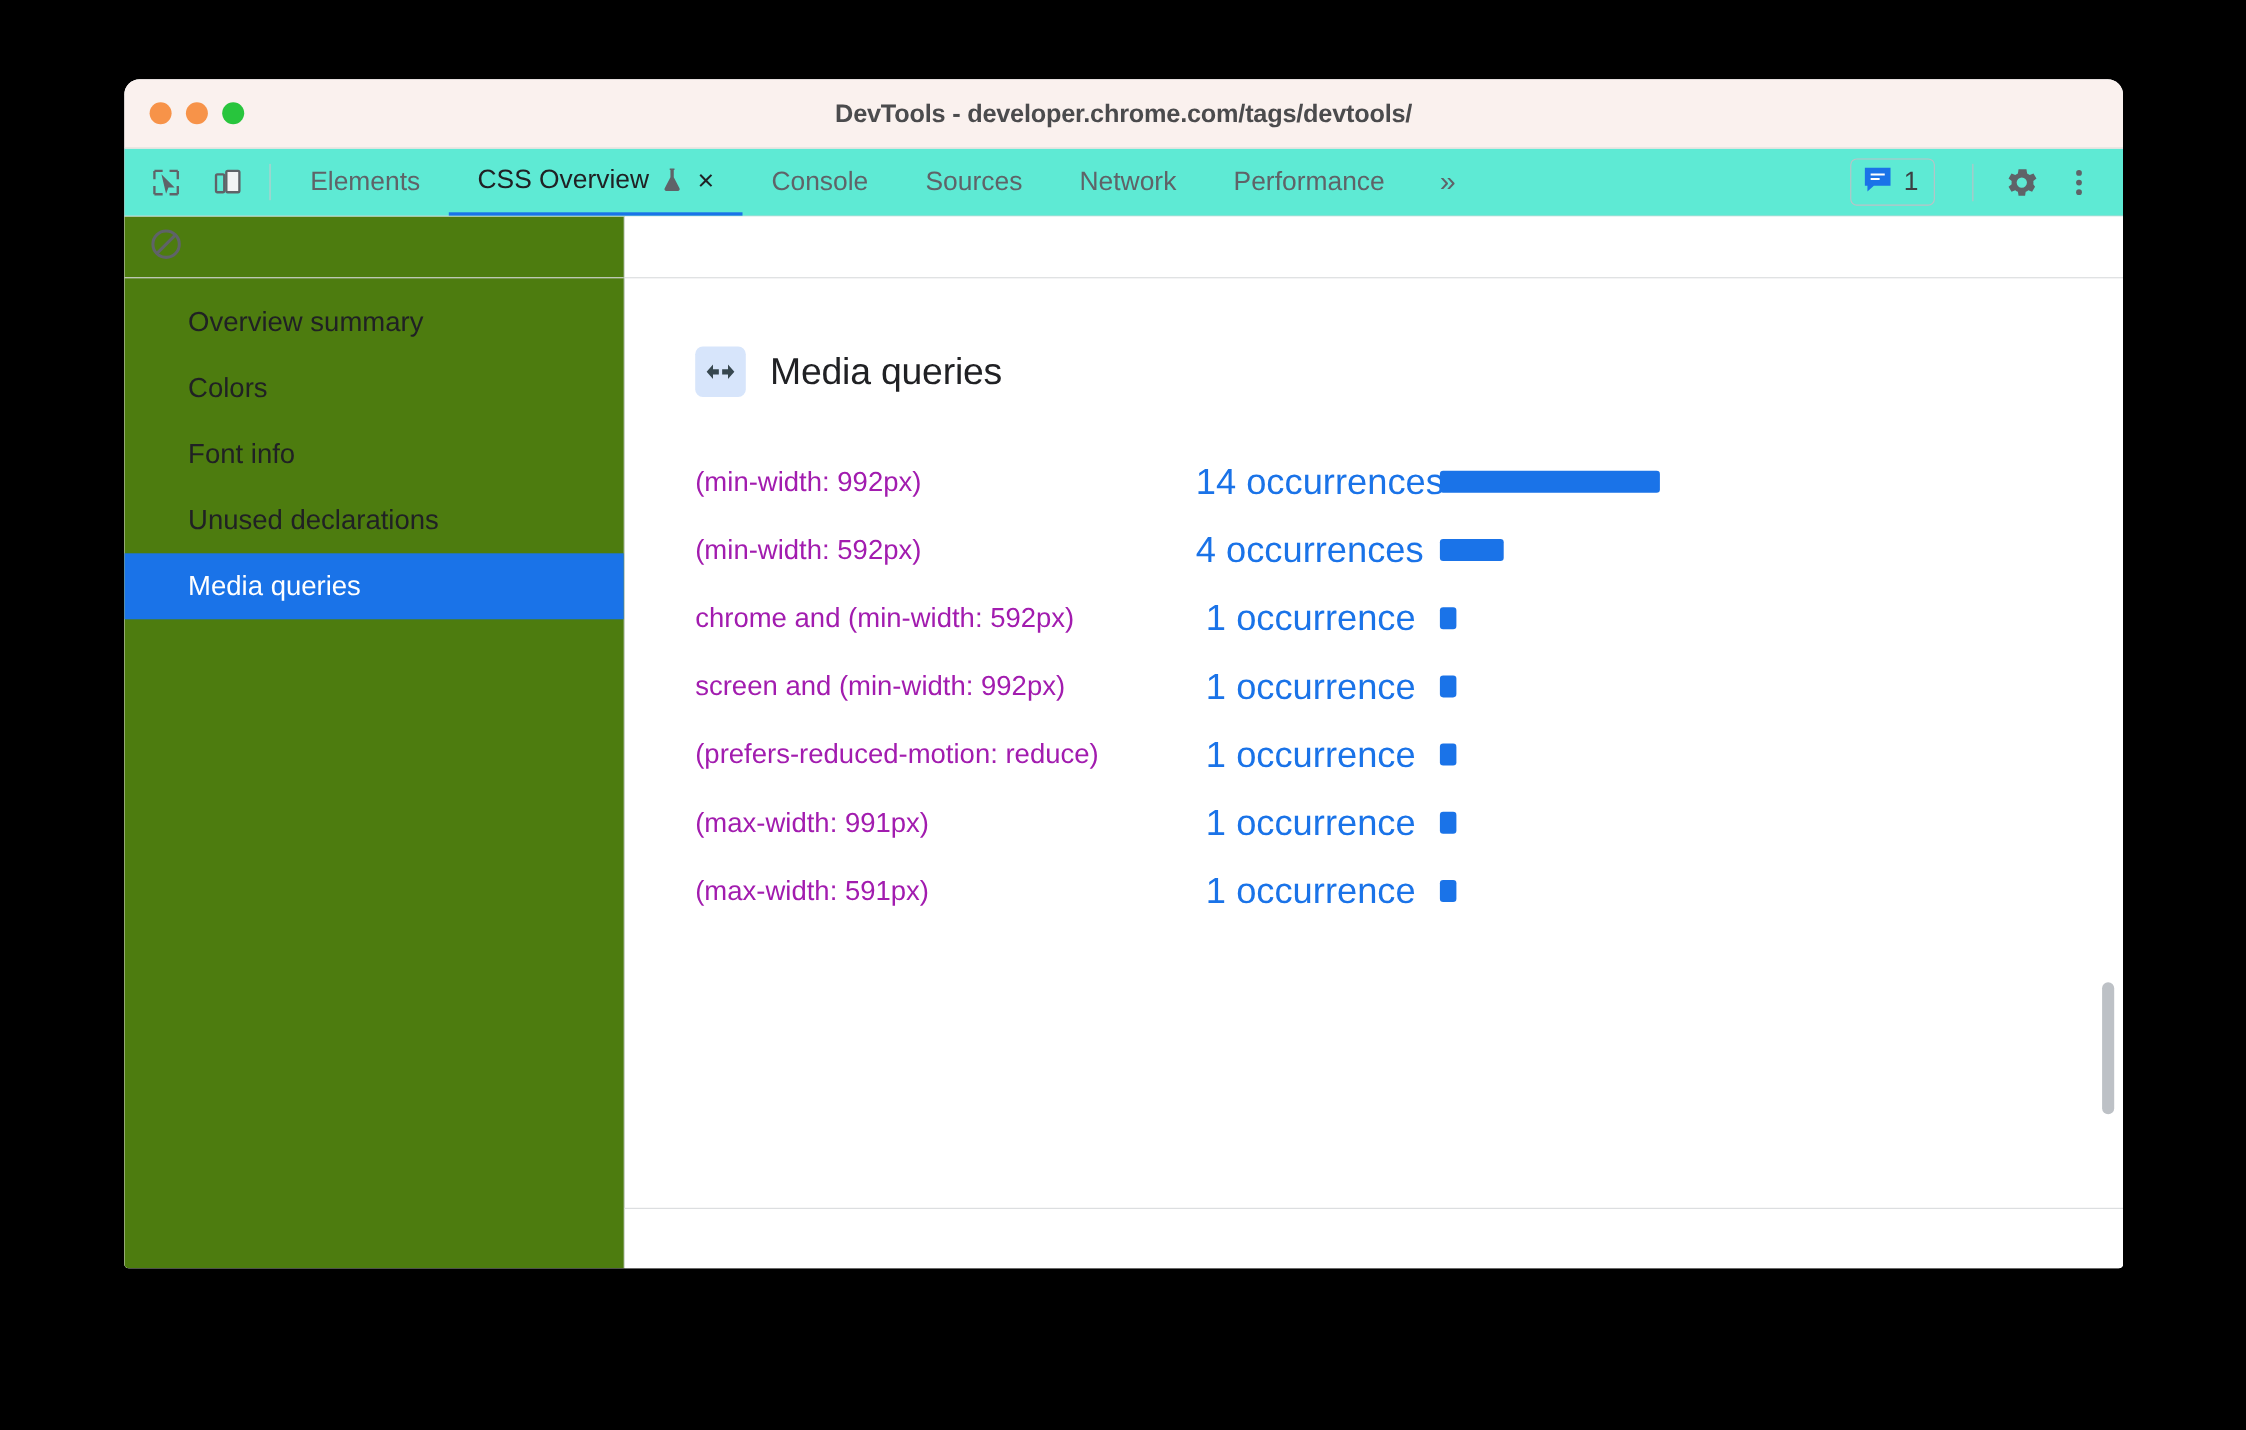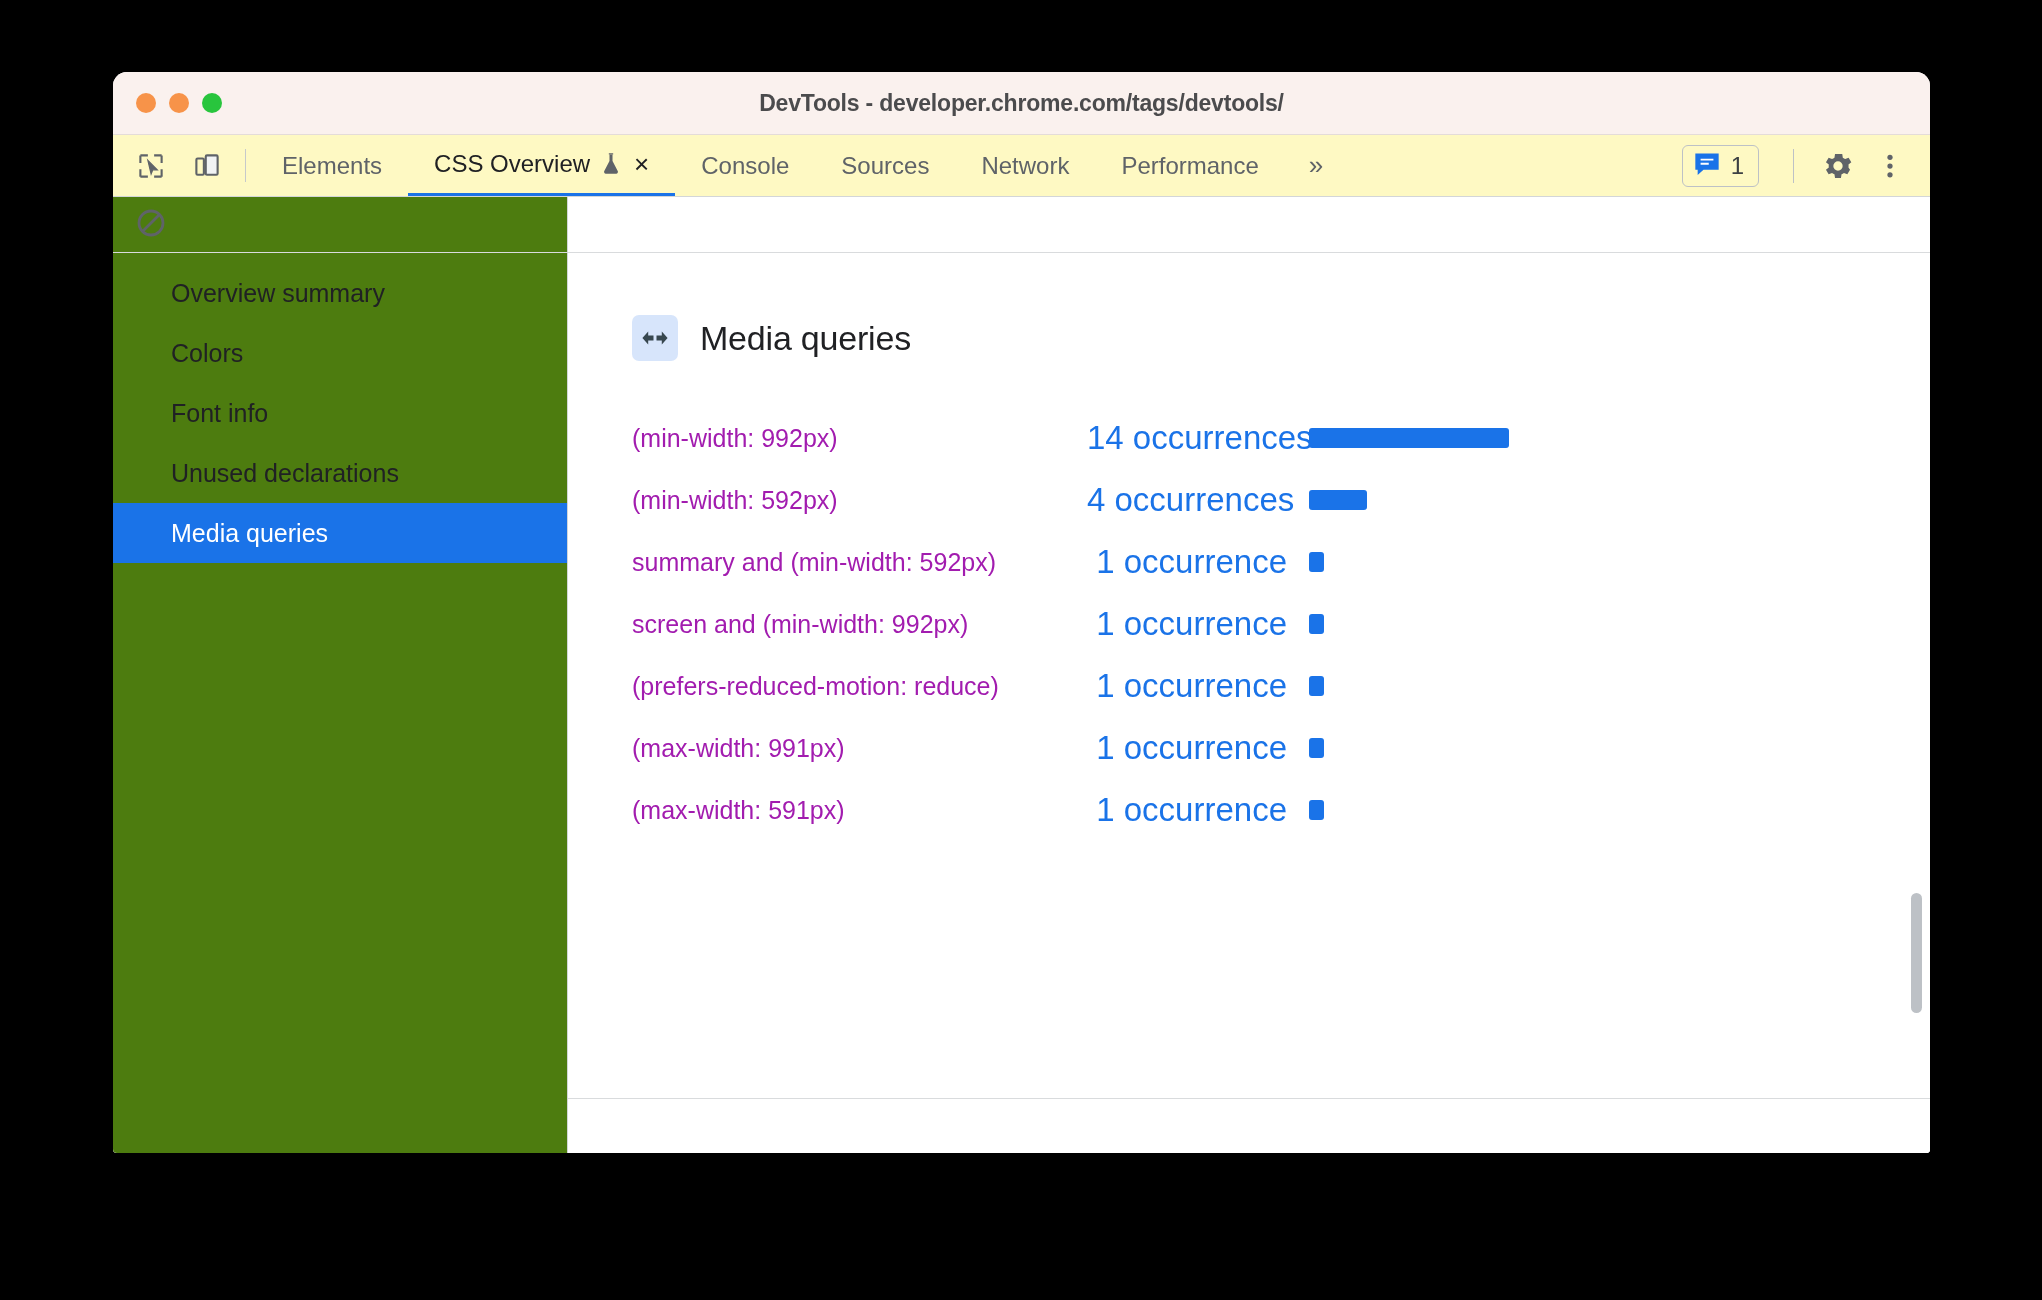--- a/index.html
+++ b/index.html
@@ -70,21 +70,21 @@
     font-weight: bold;
     color: #4b4b4d;
     letter-spacing: -0.2px;
     font-family: "Liberation Sans", sans-serif;
   }
 
   
   .tabbar {
     height: 62px;
     flex: 0 0 62px;
-    background: #fef9c3;
+    background: #5eead4;
     border-bottom: 1px solid #d3d6d8;
     display: flex;
     align-items: stretch;
     padding-left: 10px;
   }
   .tb-icon {
     width: 56px;
     display: flex;
     align-items: center;
     justify-content: center;
@@ -456,21 +456,21 @@
 
             <div class="mq-row">
               <div class="mq-query">(min-width: 592px)</div>
               <div class="mq-count">4 occurrences</div>
               <div class="mq-barwrap">
                 <div class="mq-bar" style="width:58px"></div>
               </div>
             </div>
 
             <div class="mq-row">
-              <div class="mq-query">summary and (min-width: 592px)</div>
+              <div class="mq-query">chrome and (min-width: 592px)</div>
               <div class="mq-count">1 occurrence</div>
               <div class="mq-barwrap">
                 <div class="mq-bar" style="width:15px"></div>
               </div>
             </div>
 
             <div class="mq-row">
               <div class="mq-query">screen and (min-width: 992px)</div>
               <div class="mq-count">1 occurrence</div>
               <div class="mq-barwrap">

